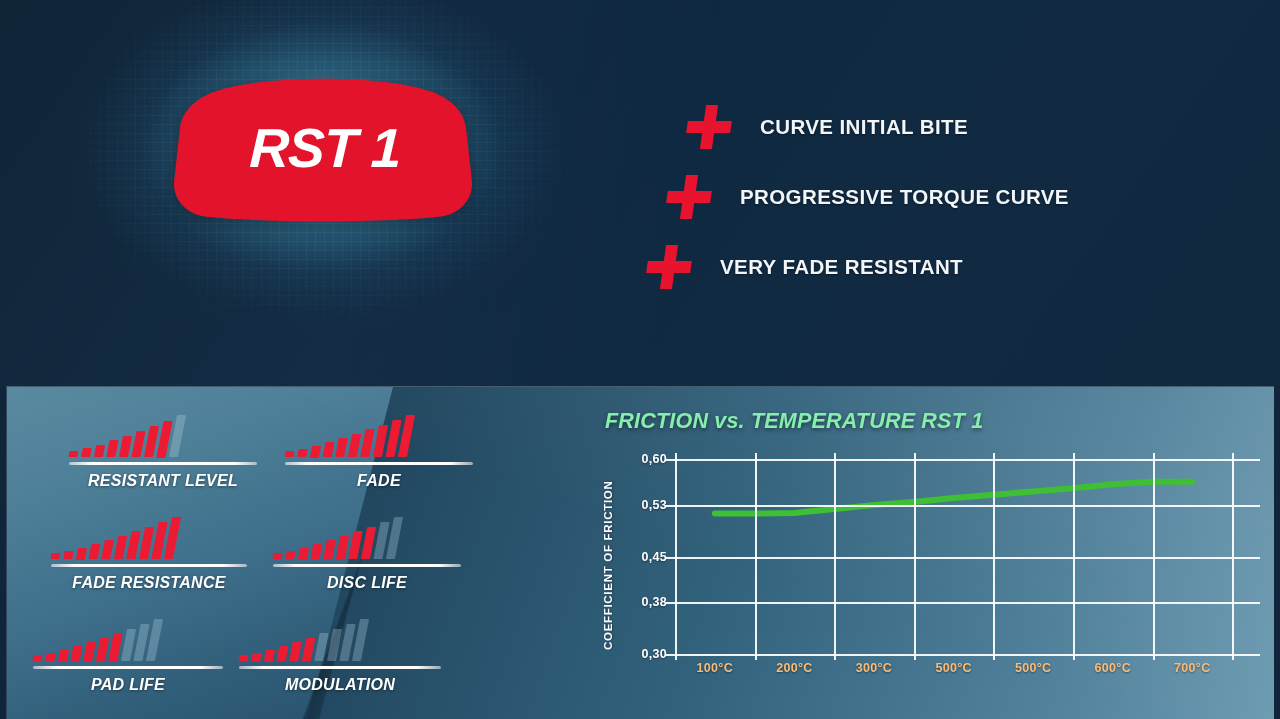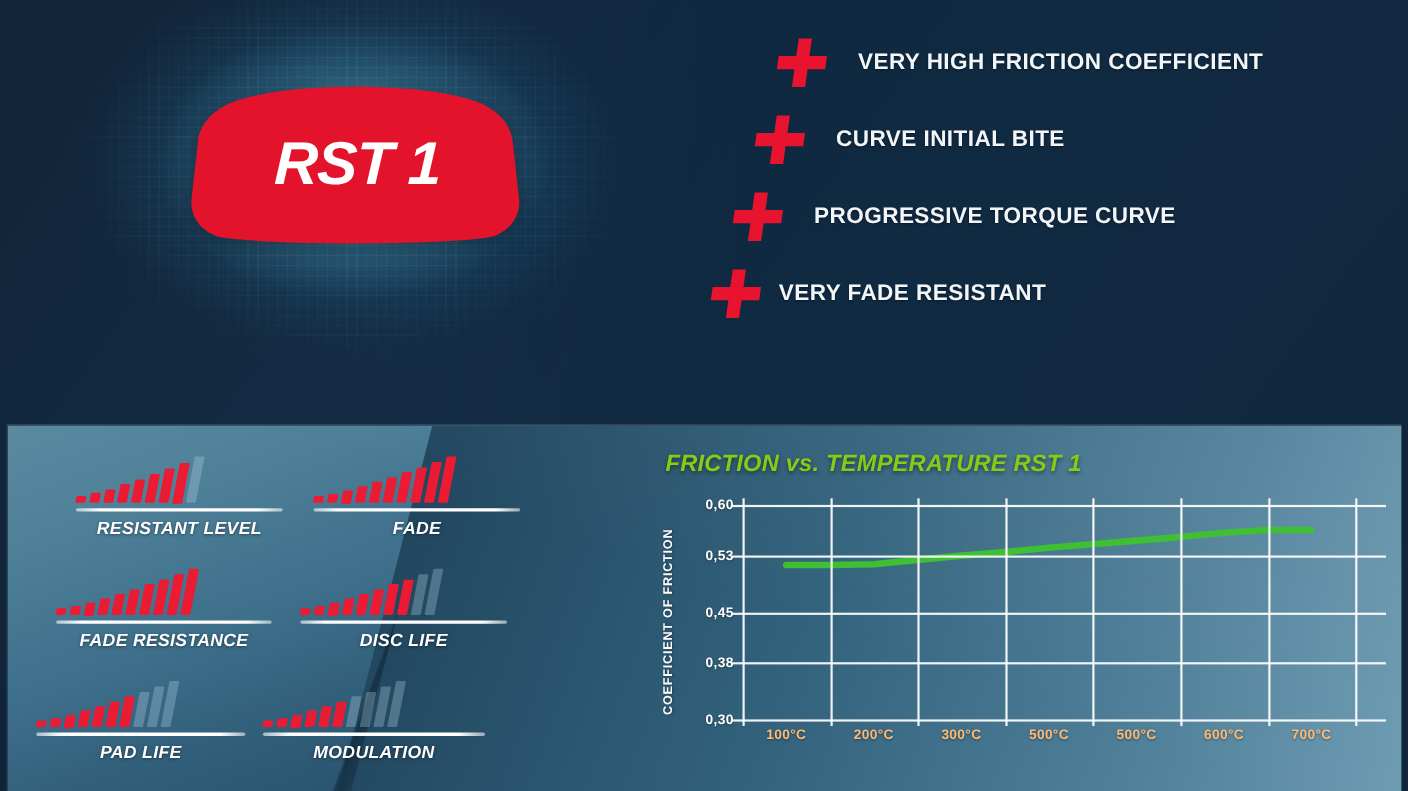--- a/index.html
+++ b/index.html
@@ -45,21 +45,21 @@
   .plus { width:46px; height:46px; position:relative; flex:0 0 46px;
           transform:skewX(-8deg); }
   .plus::before, .plus::after { content:""; position:absolute; background:#e8132e; }
   .plus::before { left:17px; top:1px; width:12px; height:44px; }
   .plus::after  { left:1px; top:17px; width:44px; height:12px; }
   .featLabel { color:#f2f6f9; font-size:20.5px; font-weight:bold; letter-spacing:.4px;
                white-space:nowrap; text-shadow:0 1px 2px rgba(0,0,0,.45); }
   #feat0 { left:66px;  top:20px; }  #feat0 .featLabel { margin-left:28px; }
   #feat1 { left:46px;  top:90px; }  #feat1 .featLabel { margin-left:28px; }
   #feat2 { left:26px;  top:160px; } #feat2 .featLabel { margin-left:28px; }
-  #feat3 { left:6px;   top:230px; } #feat3 .featLabel { margin-left:16px; }
+  #feat3 { left:6px;   top:230px; } #feat3 .featLabel { margin-left:28px; }
 
   
   #panel { position:absolute; left:6px; top:386px; width:1268px; height:333px;
            border-top:1px solid rgba(190,225,240,.30);
            border-left:1px solid rgba(190,225,240,.18);
            overflow:hidden; }
   #panelLeft { position:absolute; left:0; top:0; width:530px; height:333px;
            background:linear-gradient(160deg,#5a8aa0 0%, #4e8098 22%, #3e6f8b 48%,
                                       #2f5c77 72%, #254c66 100%); }
   #panelRight { position:absolute; left:0; top:0; width:1268px; height:333px;
@@ -87,21 +87,21 @@
 
   #m0 { left:62px;  top:28px;  width:188px; }
   #m1 { left:278px; top:28px;  width:188px; }
   #m2 { left:44px;  top:130px; width:196px; }
   #m3 { left:266px; top:130px; width:188px; }
   #m4 { left:26px;  top:232px; width:190px; }
   #m5 { left:232px; top:232px; width:202px; }
 
   
   #chart { position:absolute; left:590px; top:22px; width:670px; height:300px; }
-  #chartTitle { position:absolute; left:8px; top:0px; color:#84cc16;
+  #chartTitle { position:absolute; left:8px; top:0px; color:#86efac;
                 font-style:italic; font-weight:bold; font-size:21.5px; letter-spacing:.2px;
                 text-shadow:0 2px 4px rgba(0,0,0,.45); white-space:nowrap; }
   #yAxisTitle { position:absolute; left:2px; top:68px; width:18px; height:176px;
                 writing-mode:vertical-rl; transform:rotate(180deg);
                 color:#ffffff; font-weight:bold; font-size:11.5px; letter-spacing:.7px;
                 display:flex; align-items:center; justify-content:center;
                 text-shadow:0 1px 2px rgba(0,0,0,.4); }
   #plot { position:absolute; left:78px; top:50px; width:585px; height:195px; }
   .gv { position:absolute; top:-6px; width:2px; height:207px; background:rgba(255,255,255,.92); }
   .gh { position:absolute; left:-10px; width:595px; height:2px; background:rgba(255,255,255,.92); }
@@ -126,24 +126,20 @@
     <div id="logoWrap">
       <svg id="logoSvg" viewBox="0 0 302 152">
         <path d="M8,58 C10,40 26,26 48,20 C96,5 206,5 254,20 C276,26 292,40 294,58
                  L300,112 C301,128 290,142 272,146 C226,153 76,153 30,146
                  C12,142 1,128 2,112 Z" fill="#e2132b"></path>
       </svg>
       <div id="logoText">RST 1</div>
     </div>
 
     <div id="features">
-      <div class="feat" id="feat0">
-        <span class="plus"></span>
-        <span class="featLabel">VERY HIGH FRICTION COEFFICIENT</span>
-      </div>
       <div class="feat" id="feat1">
         <span class="plus"></span>
         <span class="featLabel">CURVE INITIAL BITE</span>
       </div>
       <div class="feat" id="feat2">
         <span class="plus"></span>
         <span class="featLabel">PROGRESSIVE TORQUE CURVE</span>
       </div>
       <div class="feat" id="feat3">
         <span class="plus"></span>

